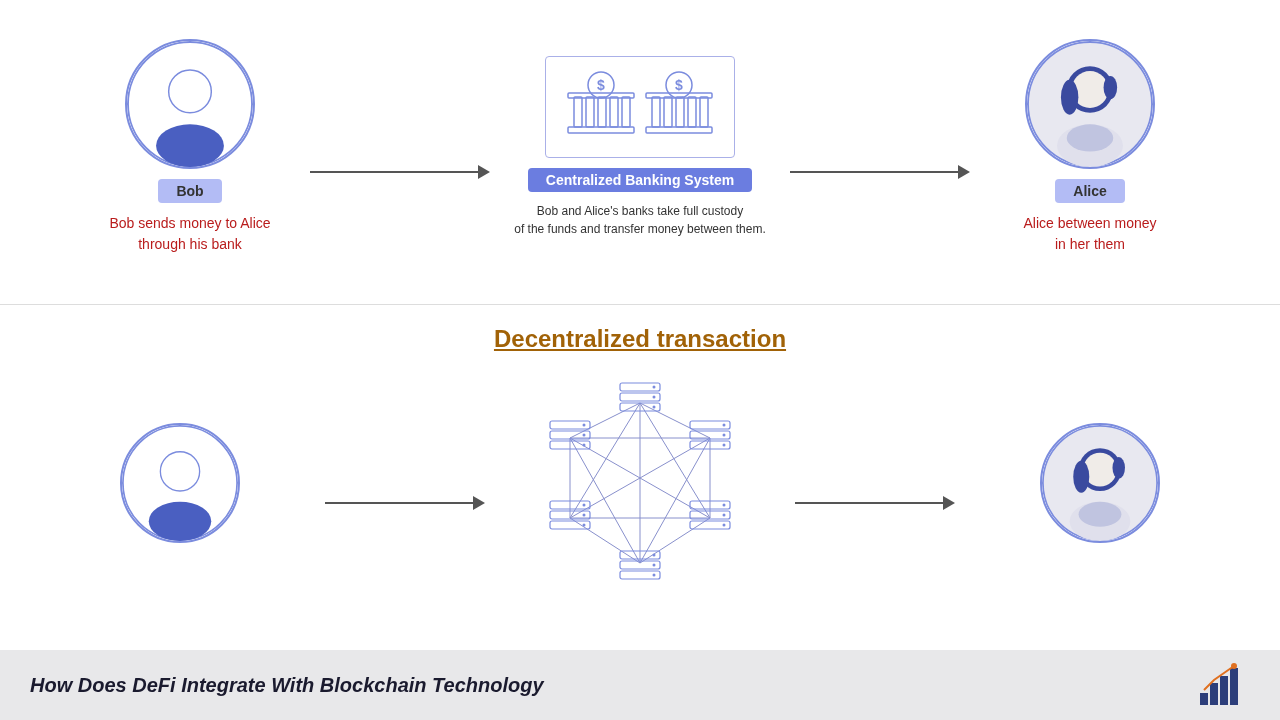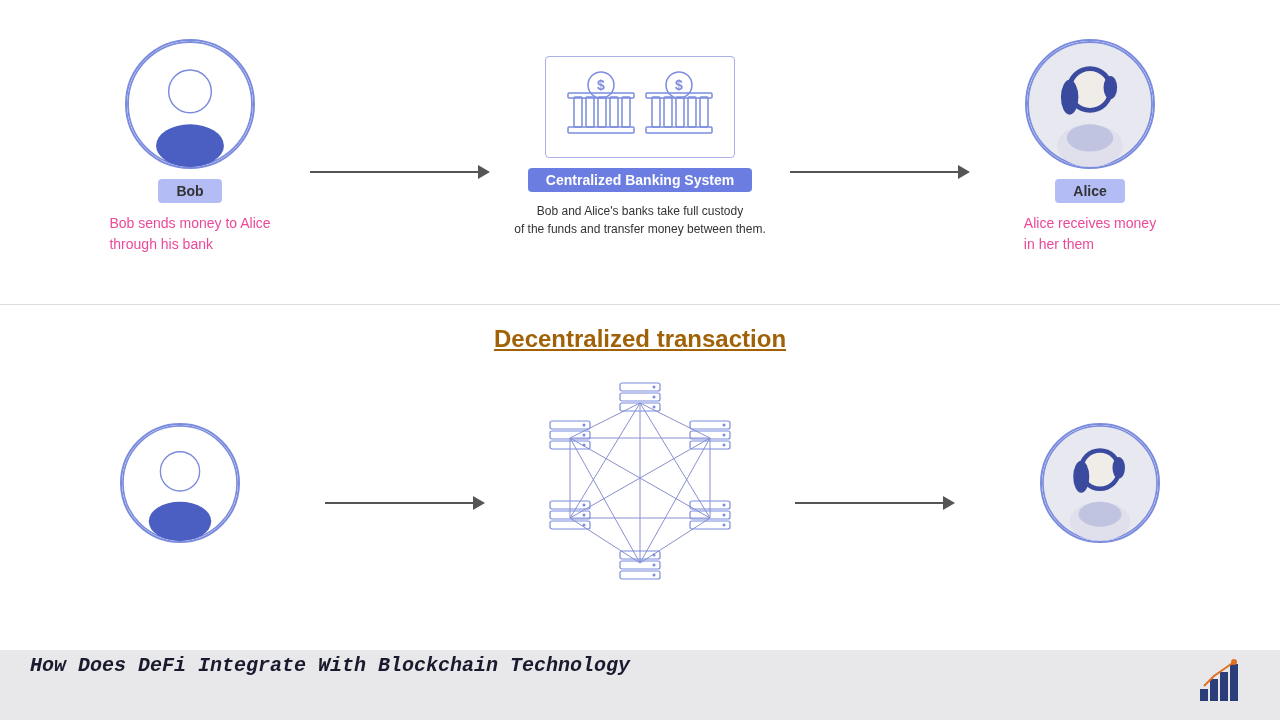--- a/index.html
+++ b/index.html
@@ -66,21 +66,22 @@
 
     .name-badge.blue-bg {
       background: #b3bcf5;
     }
     .name-badge.blue-outline {
       background: #b3bcf5;
     }
 
     .actor-desc {
       font-size: 14px;
-      color: #ec4899;
+      color: #b91c1c;
+      text-align: center;
       line-height: 1.5;
     }
 
     .arrow-container {
       display: flex;
       align-items: flex-start;
       padding-top: 50px;
       flex: 1;
       justify-content: center;
     }
@@ -176,27 +177,26 @@
       width: 100%;
       height: 100%;
     }
 
     
     .footer {
       width: 1280px;
       height: 70px;
       background: #e8e8ea;
       display: flex;
-      align-items: flex-start;
+      align-items: center;
       justify-content: space-between;
-      padding: 4px 30px;
+      padding: 14px 30px;
       position: absolute;
       bottom: 0;
       left: 0;
-      font-family: Liberation Mono, monospace;
     }
 
     .footer-title {
       font-size: 20px;
       font-weight: 700;
       color: #1a1a2e;
       font-style: italic;
     }
 
     .footer-icon {
@@ -295,21 +295,21 @@
           <ellipse cx="44" cy="58" rx="9" ry="18" fill="#3a4a9f"></ellipse>
           <ellipse cx="86" cy="48" rx="7" ry="12" fill="#3a4a9f"></ellipse>
 
           <ellipse cx="65" cy="108" rx="34" ry="22" fill="#e0e0ec"></ellipse>
 
           <ellipse cx="65" cy="100" rx="24" ry="14" fill="#c0c4e0"></ellipse>
         </svg>
       </div>
       <div class="name-badge blue-bg">Alice</div>
       <div class="actor-desc">
-        <span>Alice receives money</span><br>
+        <span>Alice between money</span><br>
         <span>in her them</span>
       </div>
     </div>
 
   </div>
 
   <div class="divider"></div>
 
   <div class="decentralized-section">
     <h2 class="section-title">Decentralized transaction</h2>

